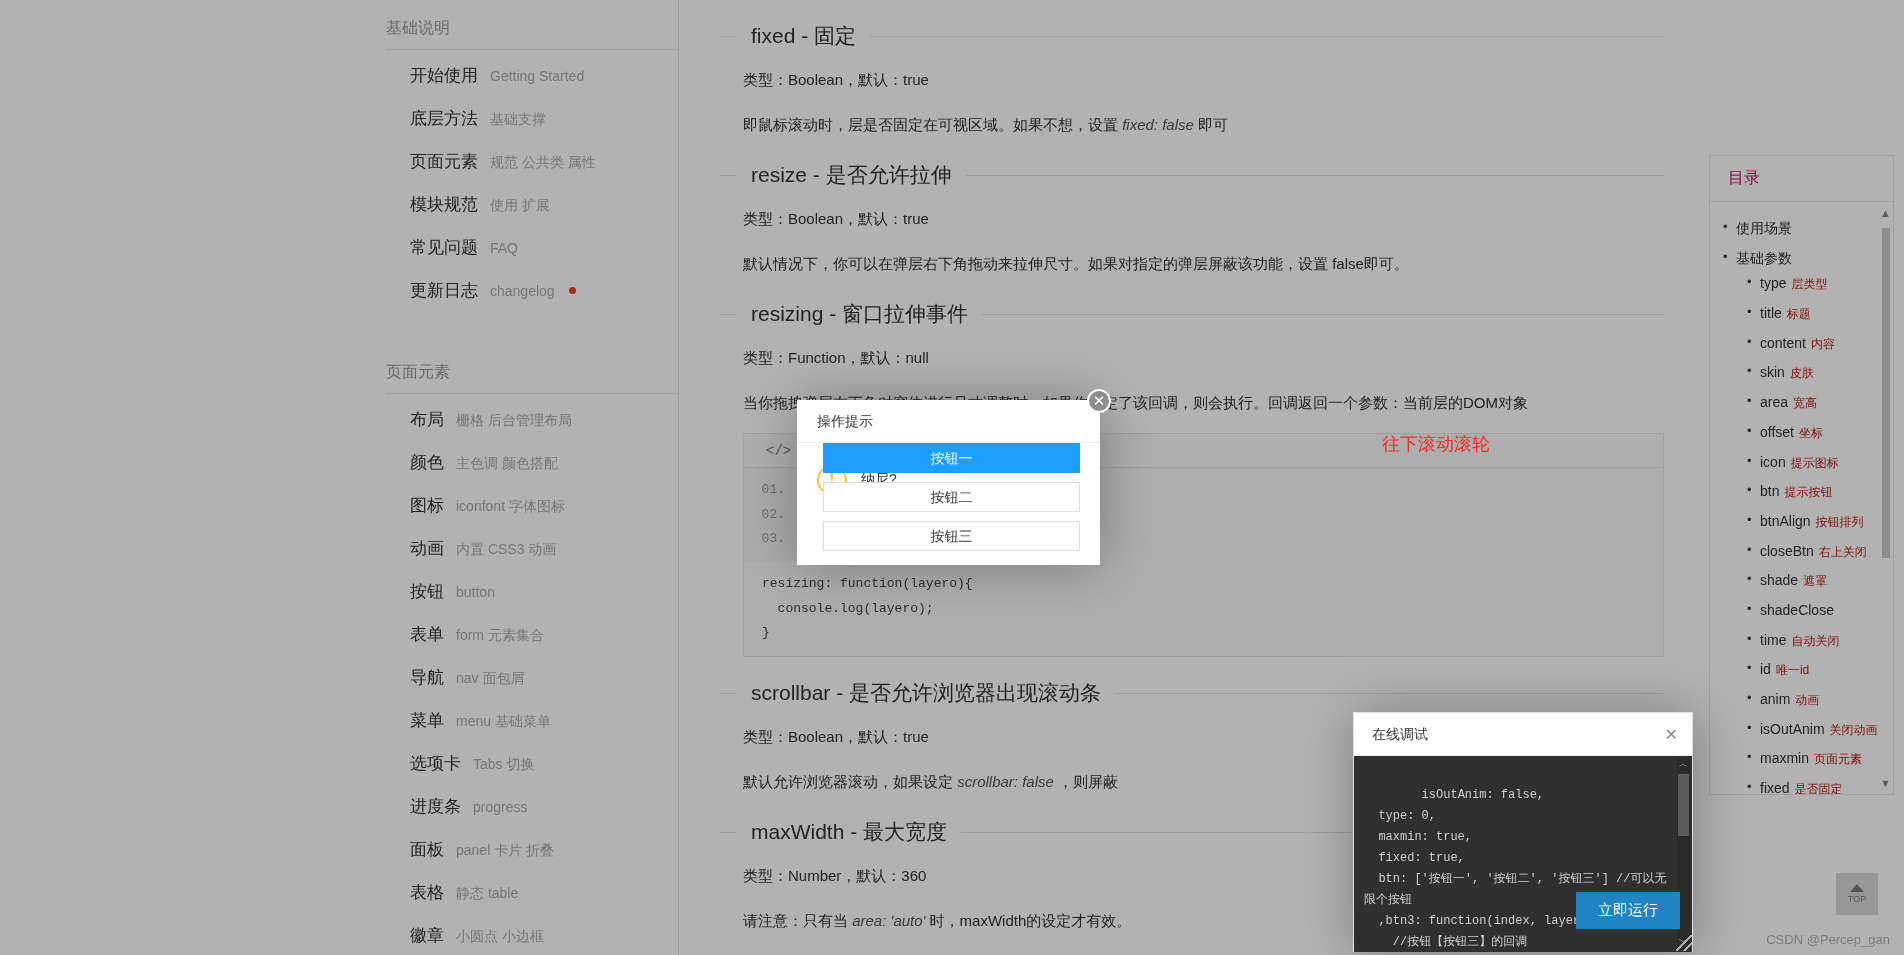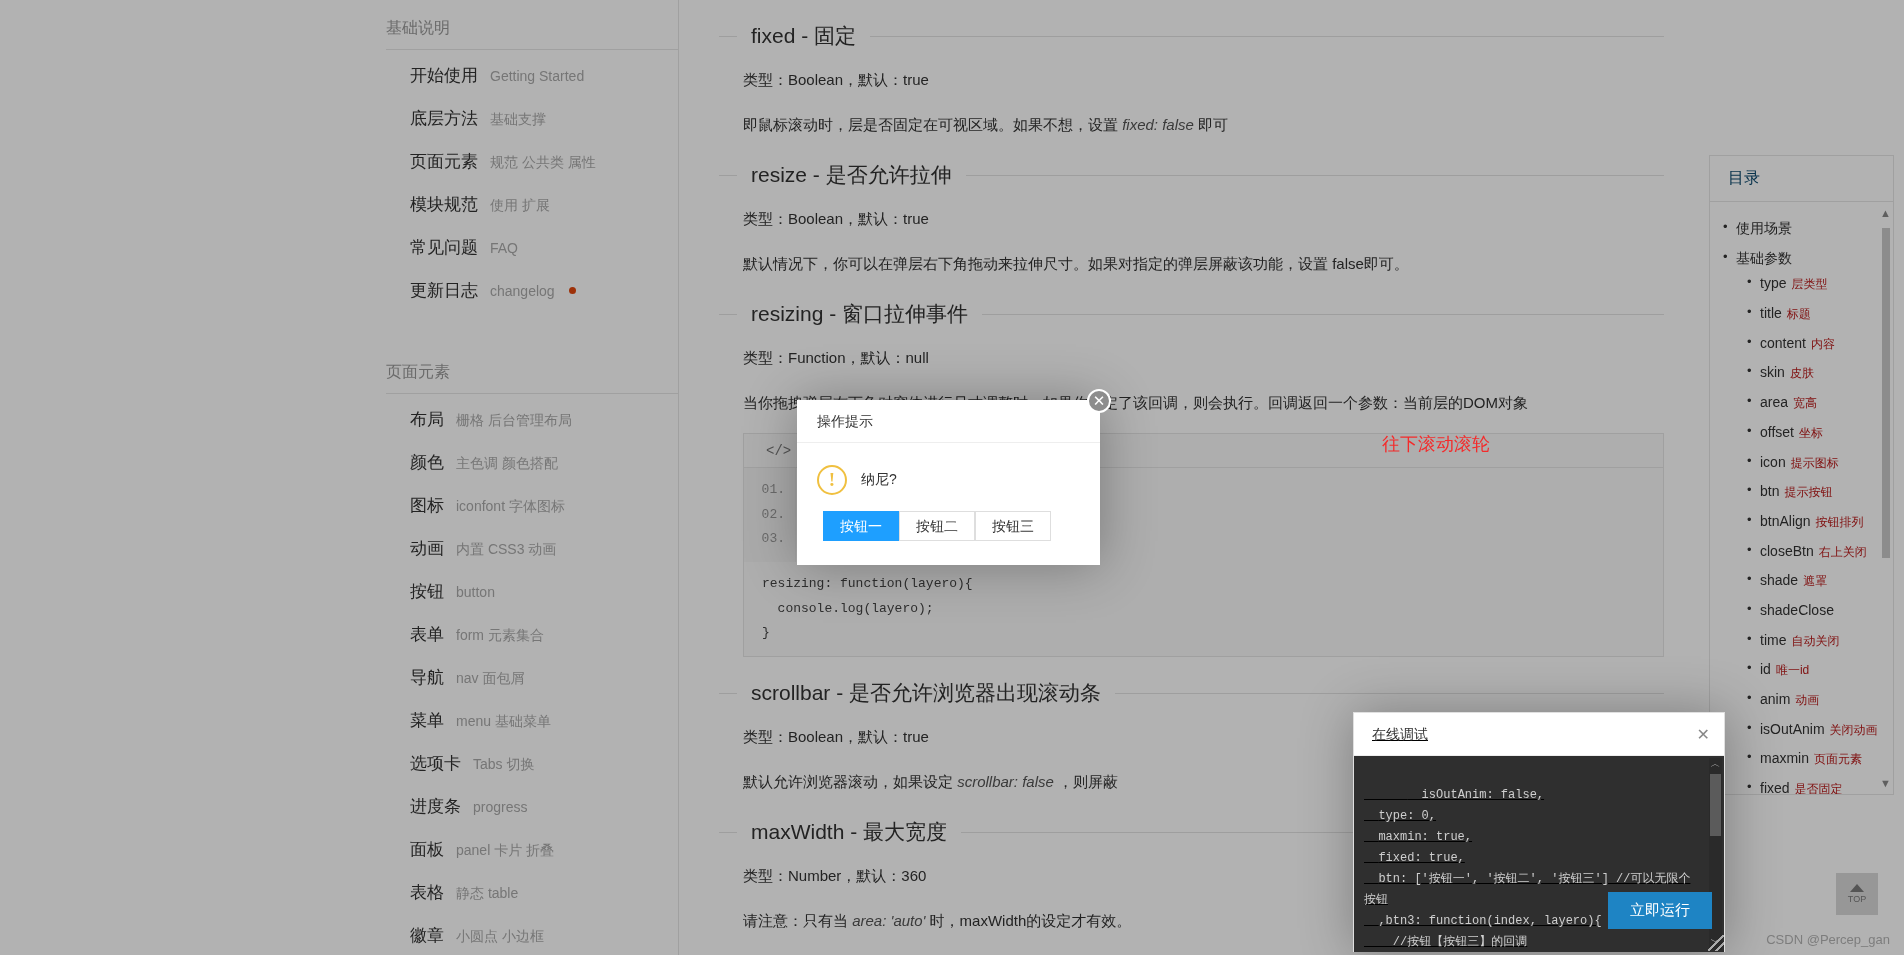--- a/index.html
+++ b/index.html
@@ -114,21 +114,21 @@
   .toc {
     position: absolute;
     right: 10px; top: 155px;
     width: 185px; height: 640px;
     background: #fff;
     border: 1px solid #e6e6e6;
     z-index: 6;
   }
   .toc-head {
     height: 46px; display: flex; align-items: center;
-    padding-left: 18px; font-size: 16px; color: #0c4a6e;
+    padding-left: 18px; font-size: 16px; color: #be185d;
     border-bottom: 1px solid #e6e6e6;
   }
   .toc-body {
     position: relative;
     height: 592px; overflow: hidden; padding: 12px 14px 12px 6px;
   }
   ul.toc-list { list-style: none; }
   ul.toc-list li {
     position: relative;
     padding: 4px 0 4px 20px;
@@ -178,22 +178,22 @@
   }
   .layer-icon {
     width: 30px; height: 30px; border-radius: 50%;
     border: 2px solid #f0c040; color: #f0c040;
     display: flex; align-items: center; justify-content: center;
     font-size: 19px; font-weight: 700; margin-right: 14px; flex: none;
     font-family: "Liberation Serif", serif;
   }
   .layer-btns {
     position: absolute; left: 0; right: 0; bottom: 0;
-    padding: 0 20px 24px 26px;
-    display: flex; 
+    padding: 0 20px 14px 26px;
+    display: flex; gap: 9px; flex-direction: column;
   }
   .lbtn {
     height: 30px; min-width: 68px; padding: 0 16px;
     font-size: 14px; line-height: 28px; text-align: center;
     border: 1px solid #dedede; background: #fff; color: #333;
     cursor: pointer;
   }
   .lbtn.primary { background: #1e9fff; border-color: #1e9fff; color: #fff; }
   .layer-close {
     position: absolute; right: -11px; top: -11px;
@@ -201,26 +201,25 @@
     background: #8d8d8d; color: #fff;
     display: flex; align-items: center; justify-content: center;
     font-size: 15px; cursor: pointer; border: 2px solid #fff;
     font-family: "DejaVu Sans", sans-serif;
   }
 
   
   .debug {
     position: absolute;
     left: 1353px; top: 712px;
-    width: 372px; height: 240px;
+    width: 340px; height: 240px;
     background: #fff;
     border: 1px solid #e0e0e0;
     box-shadow: 1px 1px 50px rgba(0,0,0,.3);
     z-index: 110;
-    text-decoration: underline;
   }
   .debug-title {
     height: 43px; line-height: 43px; padding: 0 50px 0 18px;
     font-size: 14px; color: #333; border-bottom: 1px solid #eee;
     position: relative;
   }
   .debug-close {
     position: absolute; right: 14px; top: 0; height: 43px;
     line-height: 43px; font-size: 16px; color: #888; cursor: pointer;
   }

